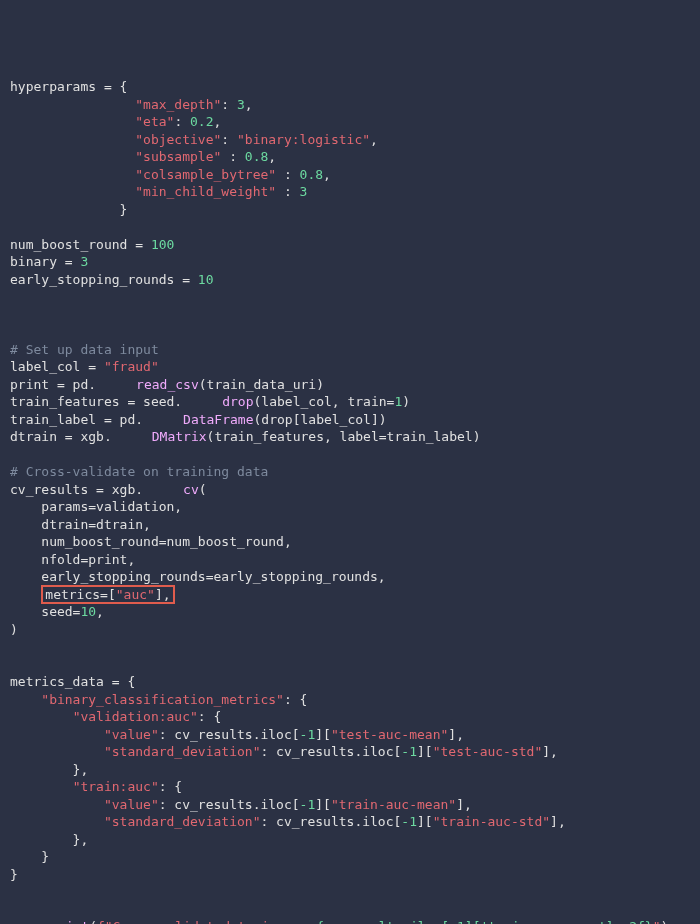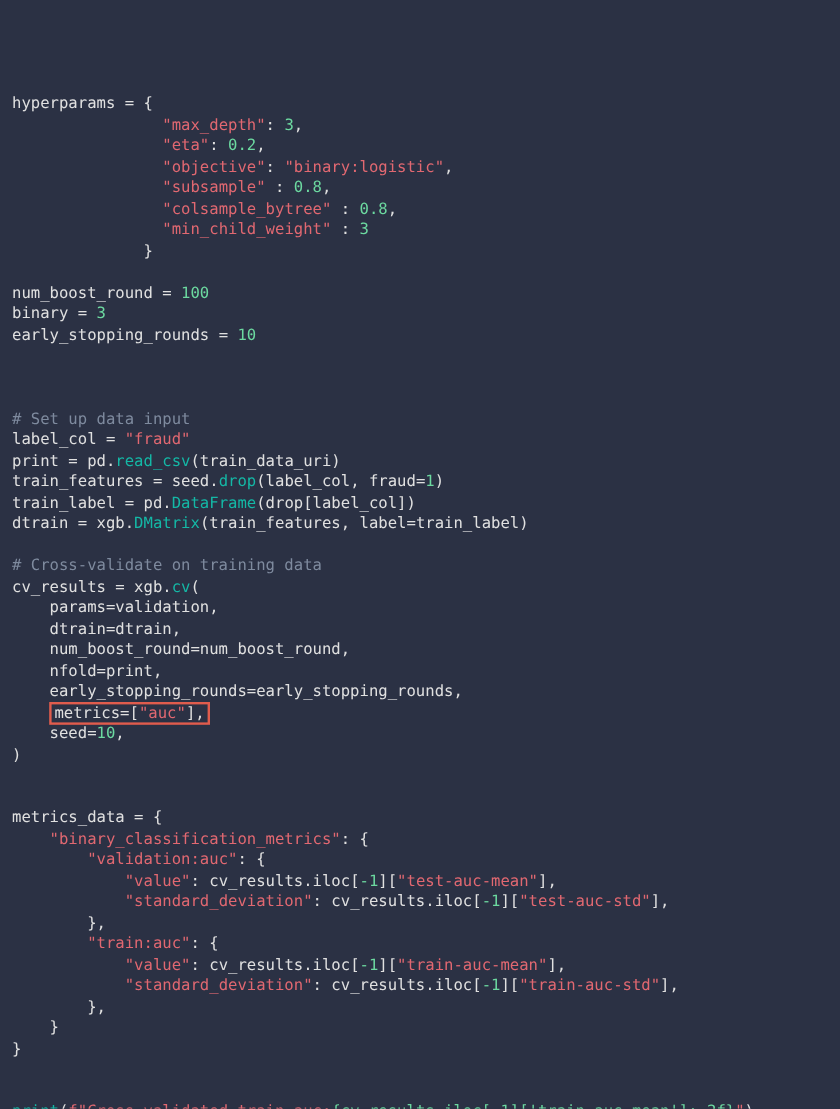--- a/index.html
+++ b/index.html
@@ -13,21 +13,21 @@
       color: #e0e0e0;
       padding: 8px 10px;
       overflow: hidden;
       white-space: pre;
     }
     .code-block {
       display: block;
     }
     .str { color: #e16871; }
     .num { color: #6cd9a0; }
-    .func-green { color: #14b8a6; }
+    .func-green { color: #f0abfc; margin-left: 40px; }
     .comment { color: #7e8a9e; margin-top: 28px; }
     .fstr-func { color: #6cd9a0; }
     .fstr-body { color: #e16871; }
     .highlight-red-box {
       border: 2px solid #e05c4d;
       padding: 0 2px;
     }
     .ws { white-space: pre; }
   </style>
 </head>
@@ -46,21 +46,21 @@
 
 <span><span>num_boost_round </span><span>= </span><span class="num">100</span></span>
 <span><span>binary </span><span>= </span><span class="num">3</span></span>
 <span><span>early_stopping_rounds </span><span>= </span><span class="num">10</span></span>
 
 
 
 <span><span class="comment"># Set up data input</span></span>
 <span><span>label_col </span><span>= </span><span class="str">"fraud"</span></span>
 <span><span>print </span><span>= pd.</span><span class="func-green">read_csv</span><span>(train_data_uri)</span></span>
-<span><span>train_features </span><span>= seed.</span><span class="func-green">drop</span><span>(label_col, fraud=</span><span class="num">1</span><span>)</span></span>
+<span><span>train_features </span><span>= seed.</span><span class="func-green">drop</span><span>(label_col, train=</span><span class="num">1</span><span>)</span></span>
 <span><span>train_label </span><span>= pd.</span><span class="func-green">DataFrame</span><span>(drop[label_col])</span></span>
 <span><span>dtrain </span><span>= xgb.</span><span class="func-green">DMatrix</span><span>(train_features, label=train_label)</span></span>
 
 <span><span class="comment"># Cross-validate on training data</span></span>
 <span><span>cv_results </span><span>= xgb.</span><span class="func-green">cv</span><span>(</span></span>
 <span><span class="ws">    params=validation,</span></span>
 <span><span class="ws">    dtrain=dtrain,</span></span>
 <span><span class="ws">    num_boost_round=num_boost_round,</span></span>
 <span><span class="ws">    nfold=print,</span></span>
 <span><span class="ws">    early_stopping_rounds=early_stopping_rounds,</span></span>

